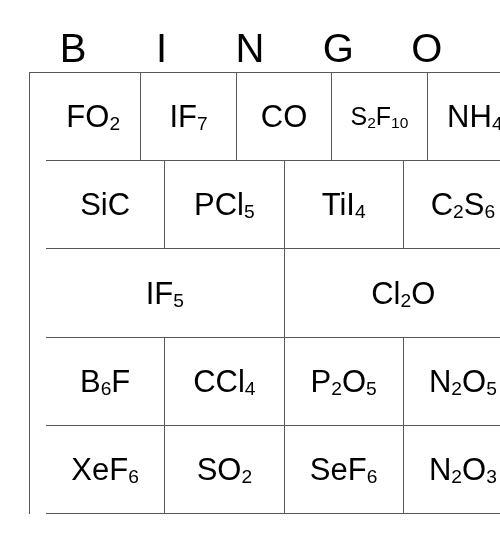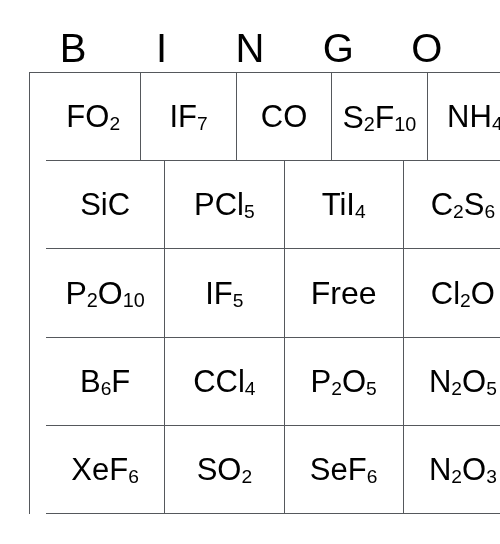--- a/index.html
+++ b/index.html
@@ -80,21 +80,21 @@
   .cell-text {
     display: block;
     font-size: 31px;
     line-height: 1;
     white-space: nowrap;
     color: #000000;
     text-align: center;
   }
   
   .cell-text.len-long {
-    font-size: 32px;
+    font-size: 25px;
   }
   .cell-text sub {
     font-size: 0.62em;
     line-height: 0;
     vertical-align: baseline;
     position: relative;
     bottom: -0.16em;
   }
 </style>
 </head>
@@ -137,27 +137,21 @@
         </div>
         <div class="bingo-cell">
           <span class="cell-text">TiI<sub>4</sub></span>
         </div>
         <div class="bingo-cell">
           <span class="cell-text">C<sub>2</sub>S<sub>6</sub></span>
         </div>
       </div>
       <div class="bingo-row">
         <div class="bingo-cell">
-          <span class="cell-text len-long">P<sub>2</sub>O<sub>10</sub></span>
-        </div>
-        <div class="bingo-cell">
           <span class="cell-text">IF<sub>5</sub></span>
-        </div>
-        <div class="bingo-cell">
-          <span class="cell-text len-long">Free</span>
         </div>
         <div class="bingo-cell">
           <span class="cell-text">Cl<sub>2</sub>O</span>
         </div>
       </div>
       <div class="bingo-row">
         <div class="bingo-cell">
           <span class="cell-text">B<sub>6</sub>F</span>
         </div>
         <div class="bingo-cell">

